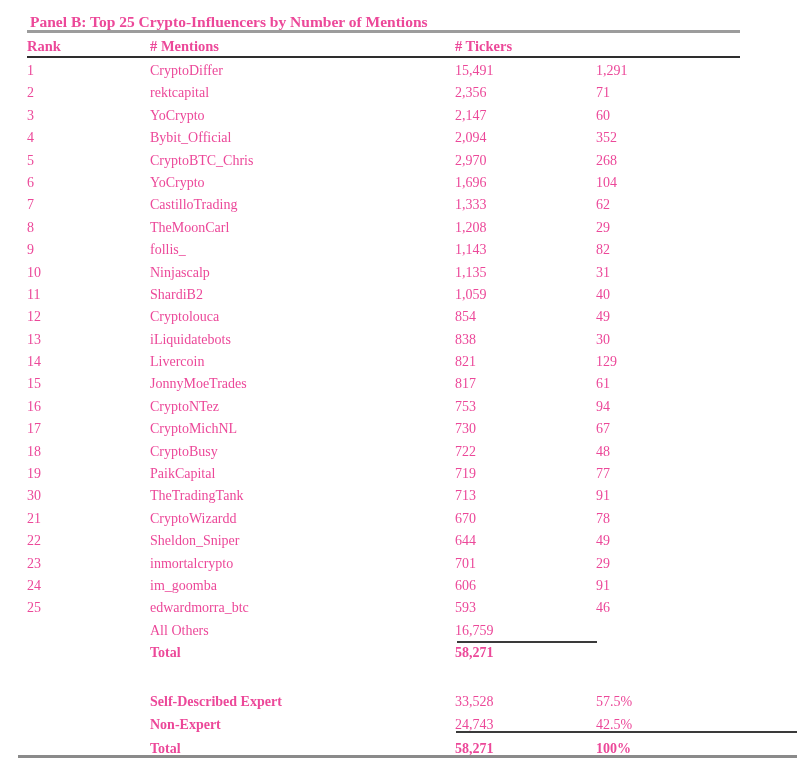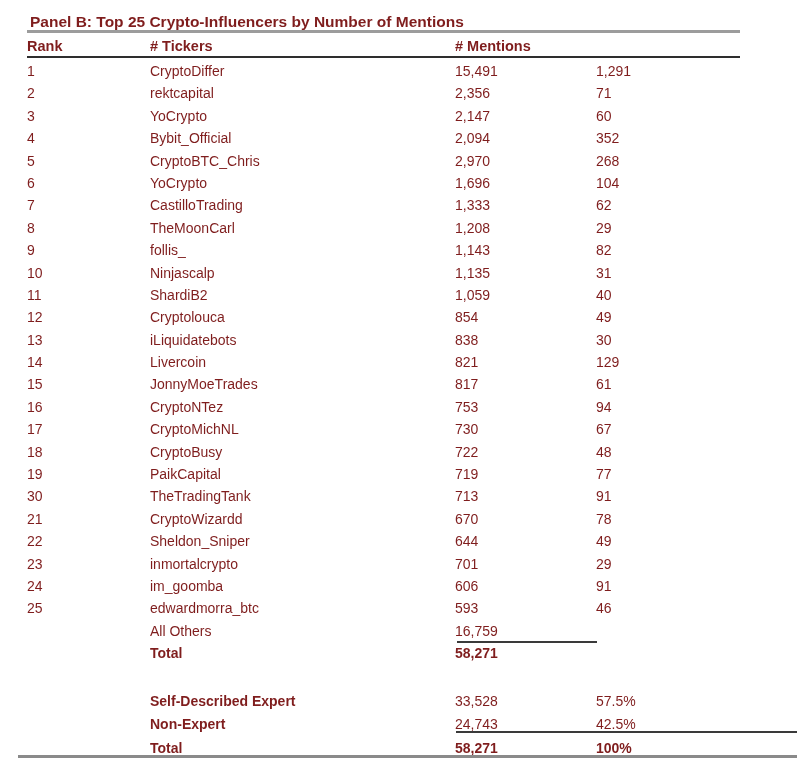--- a/index.html
+++ b/index.html
@@ -2,22 +2,22 @@
 <html><head>
 <meta charset="utf-8">
 <style>
   * { box-sizing: border-box; margin: 0; padding: 0; }
   html, body { background: #ffffff; }
   .page {
     position: relative;
     width: 810px;
     height: 768px;
     background: #ffffff;
-    font-family: Liberation Sans, sans-serif;
-    color: #7f1d1d;
+    font-family: Liberation Serif, serif;
+    color: #ec4899;
     overflow: hidden;
   }
   .title {
     position: absolute;
     left: 30px;
     top: 12px;
     font-size: 15.5px;
     font-weight: bold;
     line-height: 19px;
     white-space: nowrap;
@@ -63,22 +63,22 @@
 <body>
 
 <div class="page">
 
   <div class="title">Panel B: Top 25 Crypto-Influencers by Number of Mentions</div>
 
   <div class="rule rule-title"></div>
 
   <div class="grid header-grid">
     <div class="cell">Rank</div>
+    <div class="cell"># Mentions</div>
     <div class="cell"># Tickers</div>
-    <div class="cell"># Mentions</div>
   </div>
 
   <div class="rule rule-header"></div>
 
   <div class="grid body-grid">
 
     <div class="contents">
       <div class="cell">1</div>
       <div class="cell">CryptoDiffer</div>
       <div class="cell">15,491</div>

